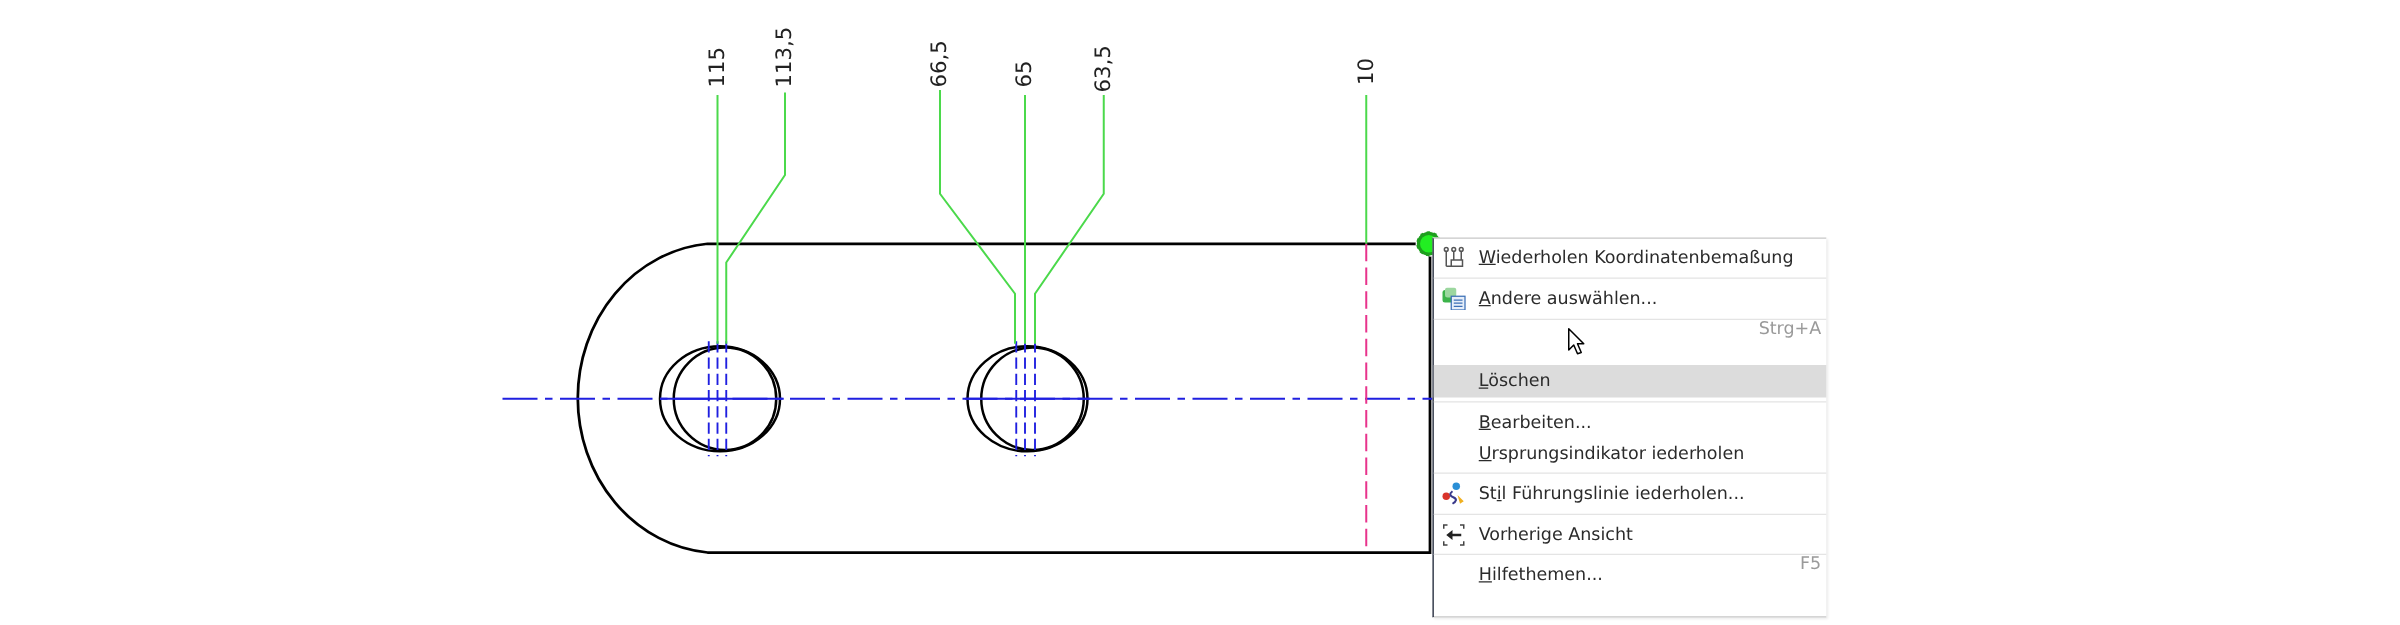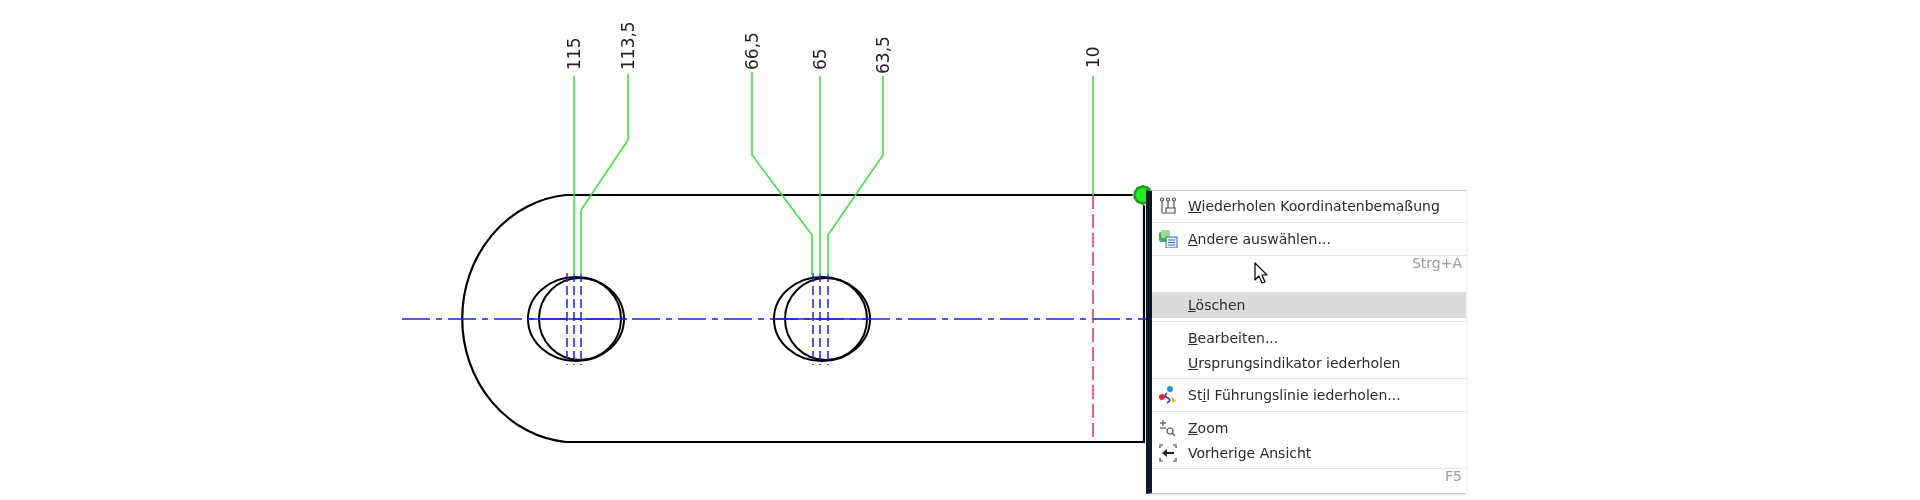--- a/index.html
+++ b/index.html
@@ -7,21 +7,21 @@
     width: 1920px; height: 500px; background: #ffffff; position: relative; overflow: hidden;
     font-family: "DejaVu Sans", sans-serif;
   }
   .canvas { position: absolute; left: 0; top: 0; width: 1920px; height: 500px; }
   .dim-label {
     position: absolute; font-family: "DejaVu Sans", sans-serif; font-size: 17px; color: #222;
     transform-origin: left top; transform: rotate(-90deg); white-space: nowrap; line-height: 20px;
   }
   .ctx-menu {
     position: absolute; left: 1146px; top: 190px; width: 314px; height: 302px;
-    background: #ffffff; border-left: 6px solid #0f172a; border-top: 1px solid #c8c8c8;
+    background: #ffffff; border-left: 1px solid #0f172a; border-top: 1px solid #c8c8c8;
     border-bottom: 1px solid #c8c8c8; box-shadow: 1px 1px 2px rgba(0,0,0,0.08);
     font-family: "DejaVu Sans", sans-serif; font-size: 14px; color: #2b2b2b;
   }
   .menu-item {
     position: relative; height: 26px; display: flex; align-items: center; padding-left: 36px;
     white-space: nowrap; cursor: default;
   }
   .menu-item.compact { height: 25px; }
   .menu-item.hover { background: #dcdcdc; margin-top: 36px; }
   .menu-item .icon { position: absolute; left: 6px; top: 4px; width: 20px; height: 18px; display: flex; align-items: center; justify-content: center; }
@@ -149,45 +149,34 @@
           <path d="M13 11 L18 16 L15 18 Z" fill="#f0b020"></path>
         </svg>
     </span>
     <span><span>St</span><span class="u">i</span><span>l Führungslinie iederholen...</span></span>
   </div>
   <div class="sep"></div>
 
   <div class="menu-item compact">
     <span class="icon">
       <svg width="18" height="18" viewBox="0 0 18 18">
-          <g stroke="#555" stroke-width="1.2" fill="none">
-            <line x1="1" y1="4" x2="7" y2="4"></line>
-            <line x1="4" y1="1" x2="4" y2="7"></line>
-            <line x1="1" y1="9" x2="7" y2="9"></line>
-            <circle cx="11" cy="12" r="3"></circle>
-            <line x1="13" y1="14" x2="16" y2="17"></line>
-          </g>
-        </svg>
-    </span>
-    <span><span class="u">Z</span><span>oom</span></span>
-  </div>
-  <div class="menu-item compact">
-    <span class="icon">
-      <svg width="18" height="18" viewBox="0 0 18 18">
           <g fill="none" stroke="#444" stroke-width="1.2">
             <polyline points="1,4 1,1 4,1"></polyline>
             <polyline points="14,1 17,1 17,4"></polyline>
             <polyline points="1,14 1,17 4,17"></polyline>
             <polyline points="14,17 17,17 17,14"></polyline>
           </g>
           <path d="M3 9 L8 5 L8 8 L15 8 L15 10 L8 10 L8 13 Z" fill="#222"></path>
         </svg>
     </span>
     <span><span>Vorherige Ansicht</span></span>
     <span class="shortcut">F5</span>
   </div>
   <div class="sep"></div>
 
+  <div class="menu-item">
+    <span><span class="u">H</span><span>ilfethemen...</span></span>
+  </div>
 </div>
 
 <svg class="cursor" viewBox="0 0 16 24" xmlns="http://www.w3.org/2000/svg">
   <path d="M1 1 L1 18 L5 14 L8 21 L11 20 L8 13 L13 13 Z" fill="#ffffff" stroke="#000" stroke-width="1.2" stroke-linejoin="round"></path>
 </svg>
 
 </body></html>

